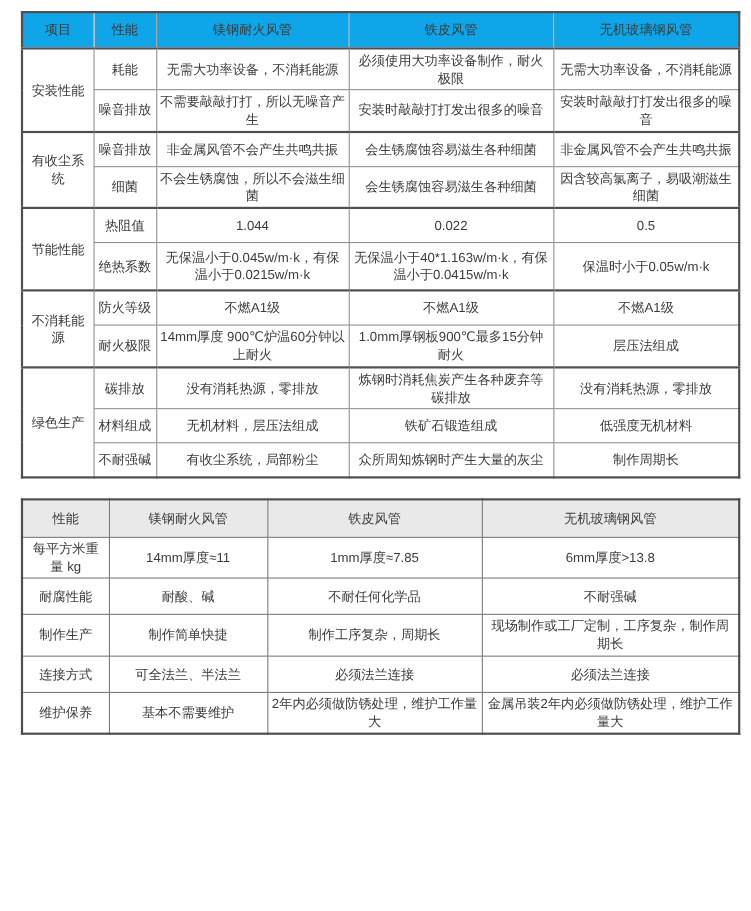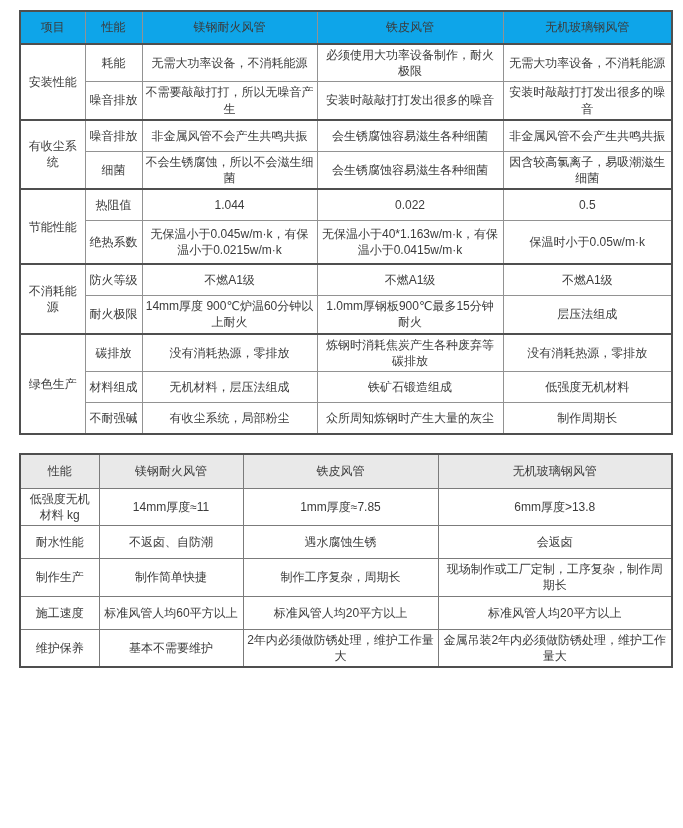--- a/index.html
+++ b/index.html
@@ -151,42 +151,42 @@
         <col style="width:234px">
     </colgroup>
     <tbody>
       <tr class="hdr">
         <td>性能</td>
         <td>镁钢耐火风管</td>
         <td>铁皮风管</td>
         <td>无机玻璃钢风管</td>
       </tr>
       <tr>
-        <td>低强度无机材料 kg</td>
+        <td>每平方米重量 kg</td>
         <td>14mm厚度≈11</td>
         <td>1mm厚度≈7.85</td>
         <td>6mm厚度&gt;13.8</td>
       </tr>
       <tr>
-        <td>耐水性能</td>
-        <td>不返卤、自防潮</td>
-        <td>遇水腐蚀生锈</td>
-        <td>会返卤</td>
+        <td>耐腐性能</td>
+        <td>耐酸、碱</td>
+        <td>不耐任何化学品</td>
+        <td>不耐强碱</td>
       </tr>
       <tr>
         <td>制作生产</td>
         <td>制作简单快捷</td>
         <td>制作工序复杂，周期长</td>
         <td>现场制作或工厂定制，工序复杂，制作周期长</td>
       </tr>
       <tr>
-        <td>施工速度</td>
-        <td>标准风管人均60平方以上</td>
-        <td>标准风管人均20平方以上</td>
-        <td>标准风管人均20平方以上</td>
+        <td>连接方式</td>
+        <td>可全法兰、半法兰</td>
+        <td>必须法兰连接</td>
+        <td>必须法兰连接</td>
       </tr>
       <tr>
         <td>维护保养</td>
         <td>基本不需要维护</td>
         <td>2年内必须做防锈处理，维护工作量大</td>
         <td>金属吊装2年内必须做防锈处理，维护工作量大</td>
       </tr>
 
     </tbody>
   </table>

